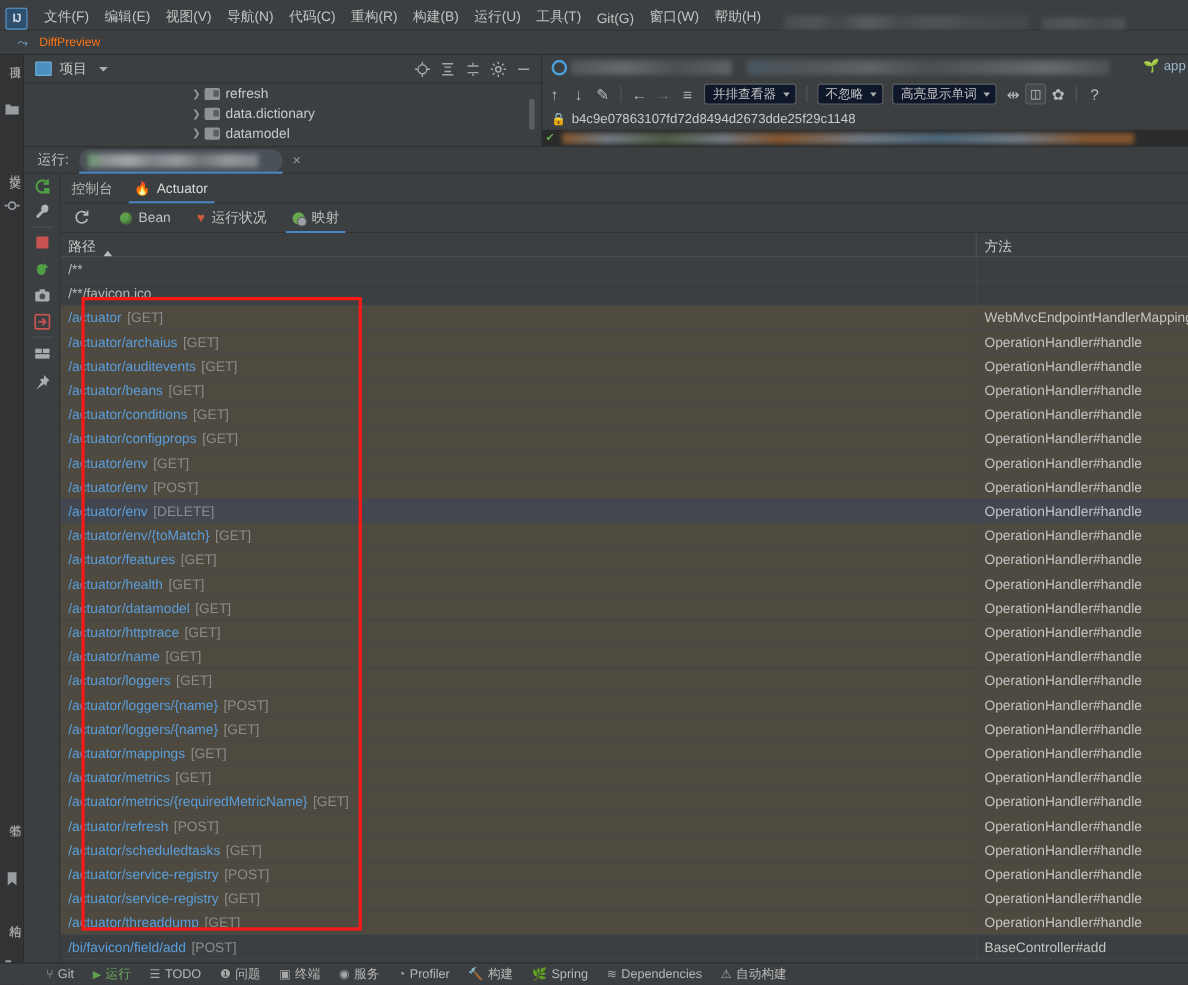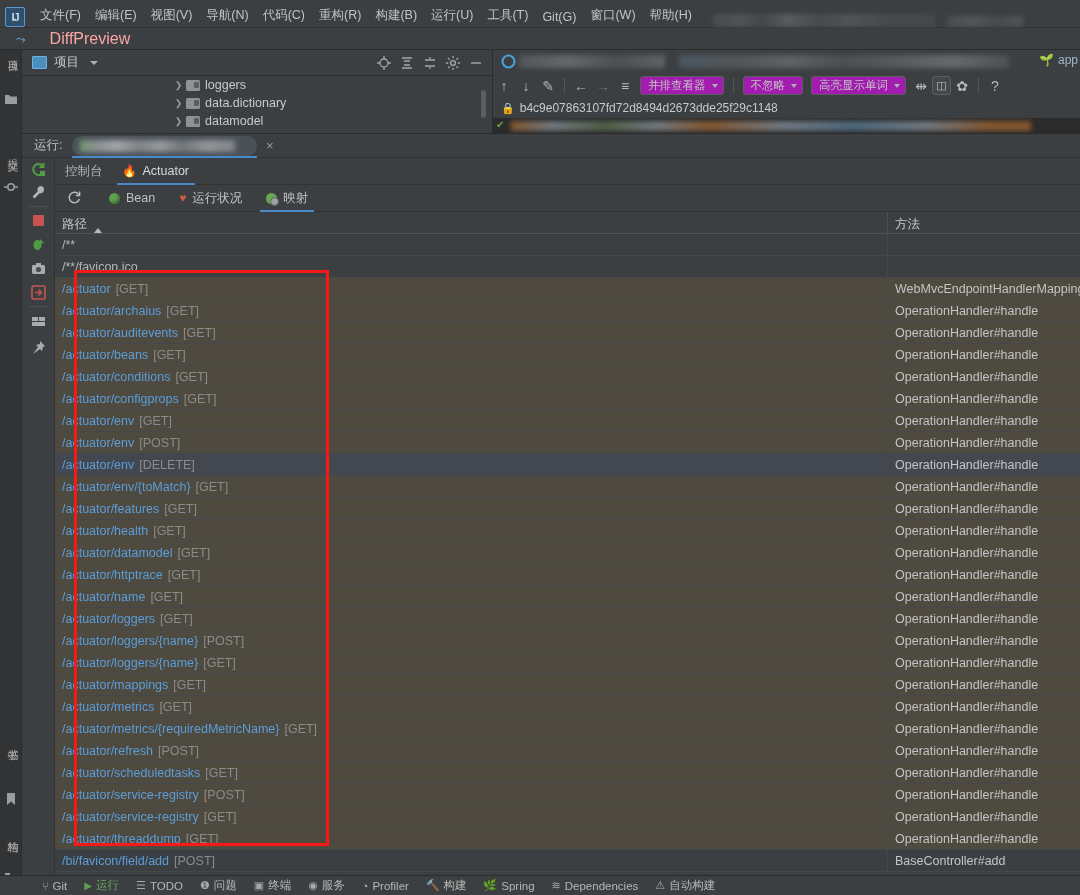--- a/index.html
+++ b/index.html
@@ -40,21 +40,21 @@
     filter: blur(2.2px); opacity: .8;
   }
 
   
   .navstrip {
     position: absolute; left: 0; top: 28px; width: 1080px; height: 22px;
     background: #3c3f41; display: flex; align-items: center;
     border-bottom: 1px solid #2b2b2b;
   }
   .nav-icon { margin-left: 16px; color: #6ea9d8; font-size: 12px; }
-  .nav-title { font-size: 16px; color: #fca5a5; margin-left: 24px; }
+  .nav-title { font-size: 11px; color: #f97316; margin-left: 10px; }
 
   
   .leftstrip {
     position: absolute; left: 0; top: 50px; width: 22px; height: 845px;
     background: #313335; border-right: 1px solid #2b2b2b;
   }
   .vtab {
     position: absolute; left: 2px; width: 18px;
     writing-mode: vertical-rl; text-orientation: mixed;
     font-size: 11px; color: #a9a9a9; letter-spacing: 1px;
@@ -112,21 +112,21 @@
     filter: blur(2.4px); opacity: .9; border-radius: 1px;
   }
   .diff-toolbar {
     position: absolute; left: 0; top: 23px; width: 588px; height: 25px;
     display: flex; align-items: center; gap: 0;
   }
   .tb-ico { width: 22px; text-align: center; color: #b8b8b8; font-size: 14px; }
   .tb-ico.dim { color: #6f7274; }
   .tb-sep { width: 1px; height: 15px; background: #555759; margin: 0 5px; }
   .tb-combo {
-    border: 1px solid #5c5f61; border-radius: 3px; background: #a21caf;
+    border: 1px solid #5c5f61; border-radius: 3px; background: #0f172a;
     height: 19px; display: flex; align-items: center; padding: 0 5px 0 7px;
     font-size: 11.5px; color: #c3c3c3; margin: 0 4px; gap: 6px;
   }
   .tb-combo .cb-caret {
     width: 0; height: 0; border-left: 3.5px solid transparent;
     border-right: 3.5px solid transparent; border-top: 4px solid #b0b0b0;
   }
   .tb-toggle {
     width: 19px; height: 19px; border: 1px solid #5c5f61; border-radius: 3px;
     display: flex; align-items: center; justify-content: center;
@@ -375,21 +375,21 @@
             <path d="M2 7h10" stroke="#a6a6a6" stroke-width="1.4"></path>
           </svg>
       </span>
     </div>
   </div>
 
   <div class="projtree">
     <div class="tree-row" style="padding-left:152px;">
       <span class="tree-arrow">❯</span>
       <span class="folder"></span>
-      <span>loggers</span>
+      <span>refresh</span>
     </div>
     <div class="tree-row" style="padding-left:152px;">
       <span class="tree-arrow">❯</span>
       <span class="folder"></span>
       <span>data.dictionary</span>
     </div>
     <div class="tree-row" style="padding-left:152px;">
       <span class="tree-arrow">❯</span>
       <span class="folder"></span>
       <span>datamodel</span>

